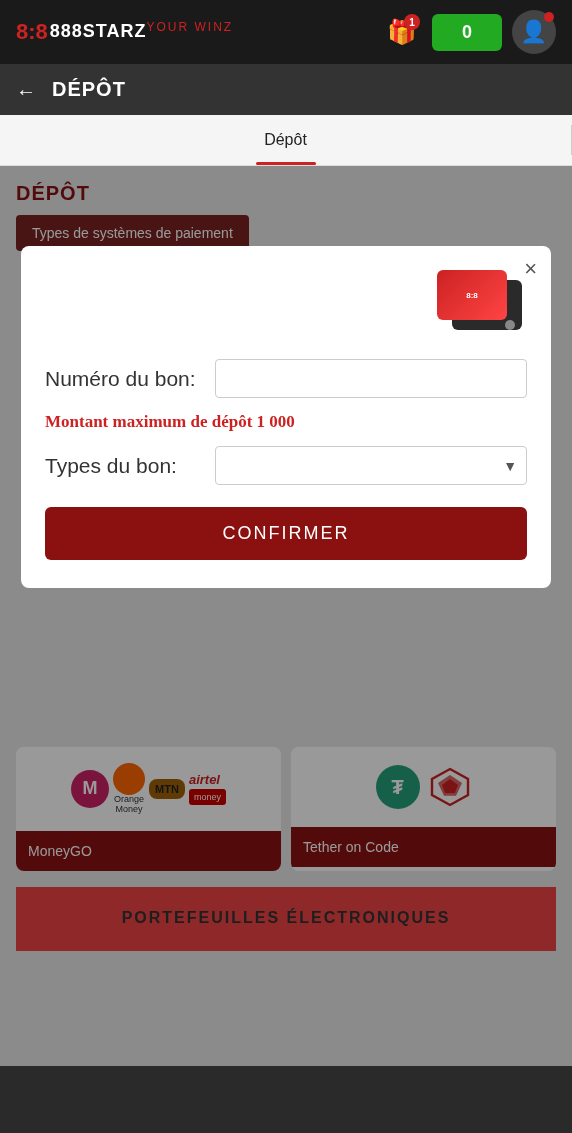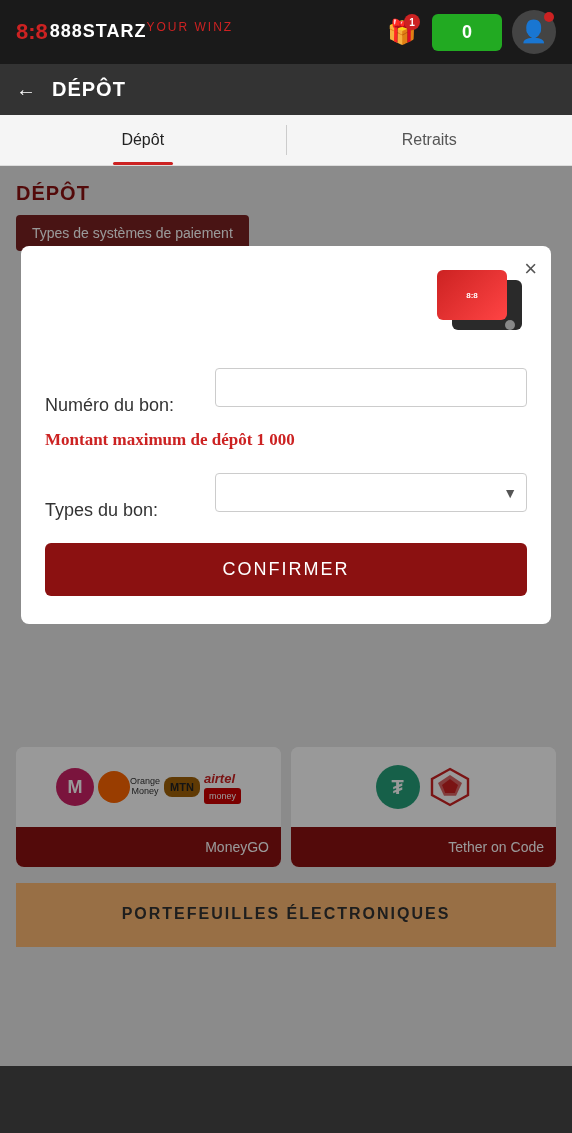--- a/index.html
+++ b/index.html
@@ -210,21 +210,21 @@
       padding: 16px;
       display: flex;
       align-items: center;
       justify-content: center;
       min-height: 80px;
       background: white;
     }
     .payment-card-btn {
       background: #8b1111;
       color: white;
-      text-align: right;
+      text-align: left;
       padding: 12px;
       font-size: 14px;
       cursor: pointer;
       width: 100%;
       border: none;
     }
 
     
     .moneygo-logos {
       display: flex;
@@ -240,21 +240,21 @@
       border-radius: 50%;
       display: flex;
       align-items: center;
       justify-content: center;
       color: white;
       font-weight: bold;
       font-size: 18px;
     }
     .logo-orange {
       display: flex;
-      flex-direction: row;
+      flex-direction: column;
       align-items: center;
     }
     .logo-orange-circle {
       width: 32px;
       height: 32px;
       background: #ff6600;
       border-radius: 50%;
     }
     .logo-orange-text {
       font-size: 9px;
@@ -409,25 +409,24 @@
       right: 12px;
     }
 
     .form-row {
       display: flex;
       align-items: center;
       margin-bottom: 14px;
       gap: 10px;
     }
     .form-label {
-      font-size: 18px;
+      font-size: 21px;
       color: #333;
       min-width: 160px;
       flex-shrink: 0;
-      margin-top: 36px;
     }
     .form-input {
       flex: 1;
       border: 1px solid #ccc;
       border-radius: 4px;
       padding: 10px 12px;
       font-size: 15px;
       outline: none;
       background: white;
     }
@@ -517,21 +516,20 @@
 </div>
 
 <div class="page-header">
   <button class="back-btn">←</button>
   <span class="page-title">DÉPÔT</span>
 </div>
 
 <div class="tabs">
   <button class="tab active">Dépôt</button>
   <div class="tab-divider"></div>
-  <button class="tab">Retraits</button>
 </div>
 
 <div class="main-content">
   <div class="section-title">DÉPÔT</div>
   <button class="payment-types-btn">Types de systèmes de paiement</button>
 
   
   <div class="modal-overlay">
     <div class="modal">
       <button class="modal-close">×</button>
@@ -602,17 +600,17 @@
               <polygon points="50,30 70,45 62,65 38,65 30,45" fill="#cc2222"></polygon>
             </svg>
           </div>
         </div>
       </div>
       <button class="payment-card-btn">Tether on Code</button>
     </div>
   </div>
 
   
-  <div class="portefeuilles-section" style="margin-top: 16px; background: #fdba74; padding: 12px;">
+  <div class="portefeuilles-section" style="margin-top: 16px; background: #ef4444; padding: 12px;">
     <div class="portefeuilles-title">PORTEFEUILLES ÉLECTRONIQUES</div>
   </div>
 
 </div>
 
 </body></html>

